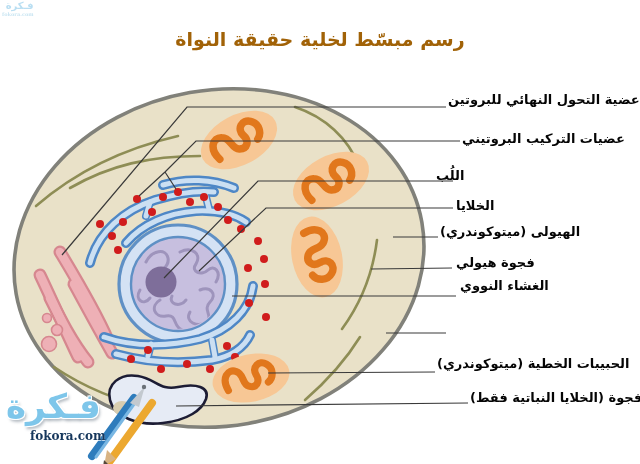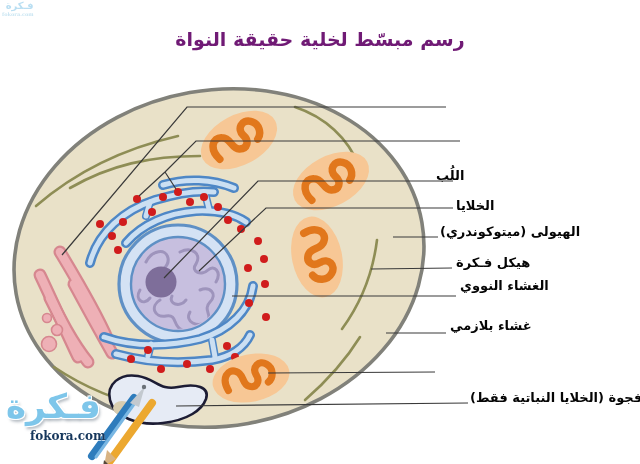--- a/index.html
+++ b/index.html
@@ -1,20 +1,20 @@
 <!DOCTYPE html>
 <html lang="ar"><head>
 <meta charset="utf-8">
 <style>
   html,body{margin:0;padding:0;background:#fff;}
   #page{position:relative;width:640px;height:464px;background:#ffffff;overflow:hidden;
         font-family:"DejaVu Sans",sans-serif;}
   #cell-svg{position:absolute;left:0;top:0;}
   .title{position:absolute;left:0;right:0;top:28px;text-align:center;
-         font:bold 19px "DejaVu Sans",sans-serif;color:#701a75;direction:rtl;}
+         font:bold 19px "DejaVu Sans",sans-serif;color:#a16207;direction:rtl;}
   .lbl{position:absolute;font:bold 13px "DejaVu Sans",sans-serif;color:#050505;
        white-space:nowrap;direction:rtl;line-height:1.2;}
   .wm-big{position:absolute;left:6px;top:386px;font:bold 34px "DejaVu Sans",sans-serif;
           color:#7ec6ea;direction:rtl;letter-spacing:1px;
           text-shadow:-1px -1px 0 #fff,1px -1px 0 #fff,-1px 1px 0 #fff,1px 1px 0 #fff,2px 3px 3px rgba(40,60,80,.35);}
   .wm-dom{position:absolute;left:30px;top:429px;font:bold 12px "DejaVu Serif",serif;
           color:#16375c;text-shadow:0 1px 0 rgba(255,255,255,.7);}
   .wm-mini{position:absolute;left:2px;top:1px;font:bold 10px "DejaVu Sans",sans-serif;
            color:#a8d7ef;direction:rtl;opacity:.8;line-height:1;}
   .wm-mini span{display:block;font:bold 5px "DejaVu Serif",serif;color:#bcdfef;direction:ltr;}
@@ -170,26 +170,28 @@
       <polygon points="103,467 108,464 104,460" fill="#55473a"></polygon>
       <line x1="92" y1="456" x2="134" y2="398" stroke="#2e7cbc" stroke-width="8"></line>
       <line x1="96" y1="457" x2="137" y2="400" stroke="#79b7e3" stroke-width="3"></line>
       <polygon points="130,403 145,386 139,407" fill="#c3c9cf"></polygon>
       <circle cx="144" cy="387" r="2.2" fill="#6b7178"></circle>
     </g>
   </svg>
 
   <div class="title">رسم مبسّط لخلية حقيقة النواة</div>
 
+  <div class="lbl" style="left:448px;top:92px">عضية التحول النهائي للبروتين</div>
+  <div class="lbl" style="left:462px;top:131px">عضيات التركيب البروتيني</div>
   <div class="lbl" style="left:436px;top:168px">اللُب</div>
   <div class="lbl" style="left:456px;top:198px">الخلايا</div>
   <div class="lbl" style="left:440px;top:224px">الهيولى (ميتوكوندري)</div>
-  <div class="lbl" style="left:456px;top:255px">هيكل فـكرة</div>
+  <div class="lbl" style="left:456px;top:255px">فجوة هيولي</div>
   <div class="lbl" style="left:460px;top:278px">الغشاء النووي</div>
-  <div class="lbl" style="left:450px;top:318px">غشاء بلازمي</div>
+  <div class="lbl" style="left:437px;top:356px">الحبيبات الخطية (ميتوكوندري)</div>
   <div class="lbl" style="left:470px;top:390px">فجوة (الخلايا النباتية فقط)</div>
 
   <div class="wm-mini">
     <b>فـكرة</b>
     <span>fokora.com</span>
   </div>
   <div class="wm-big">فـكرة</div>
   <div class="wm-dom">fokora.com</div>
 
 </div>

